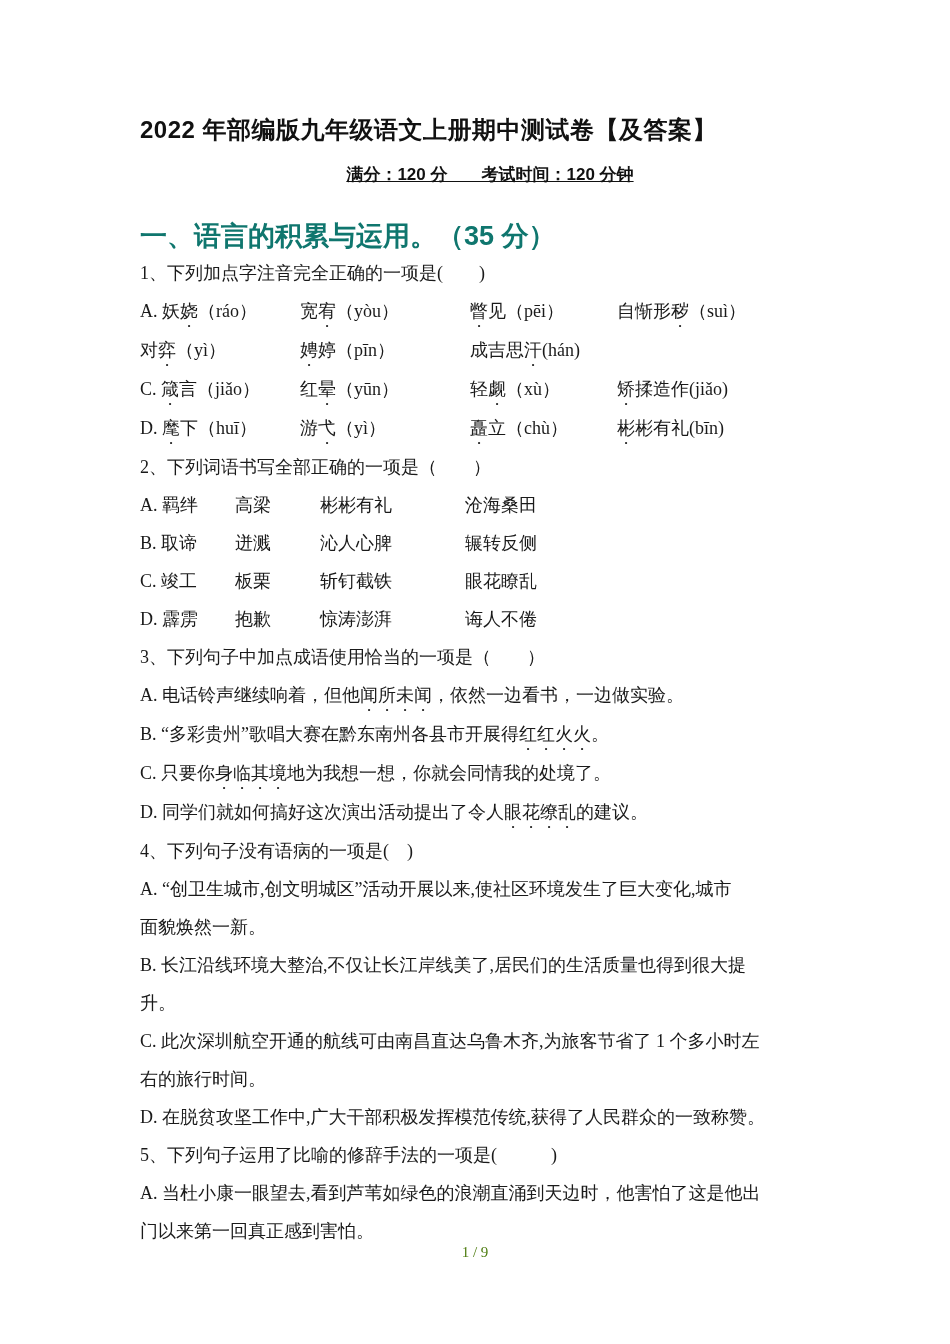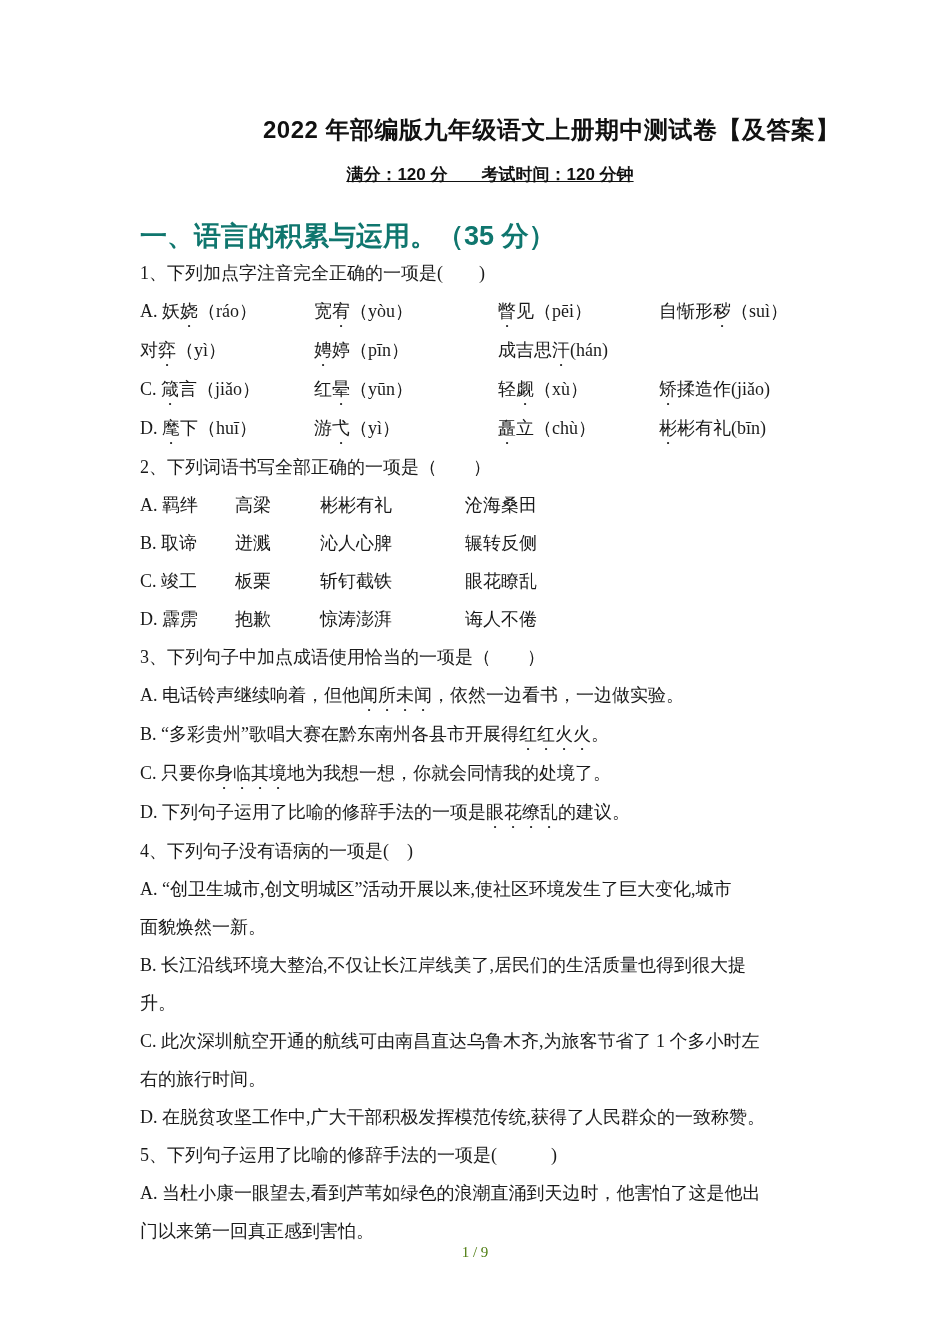--- a/index.html
+++ b/index.html
@@ -4,35 +4,35 @@
 <style>
   html,body { margin:0; padding:0; background:#888; }
   #page {
     position:relative; width:950px; height:1344px; margin:0 auto;
     background:#ffffff; overflow:hidden;
     font-family:"Liberation Serif", serif; color:#1a1a1a;
   }
   #content { position:absolute; left:140px; top:112px; width:700px; }
   .title {
     font-family:"Liberation Sans", sans-serif; font-weight:700;
-    font-size:24px; line-height:36px; text-align:right; letter-spacing:0.5px;
+    font-size:24px; line-height:36px; text-align:left; letter-spacing:0.5px;
     color:#111;
   }
   .subtitle {
     font-family:"Liberation Sans", sans-serif; font-weight:700;
     font-size:17px; line-height:30px; text-align:center; margin-top:12px; color:#111;text-decoration:underline;
   }
   .heading {
     font-family:"Liberation Sans", sans-serif; font-weight:700;
     font-size:27px; line-height:36px; margin-top:28px; color:#0f766e;
     white-space:nowrap;
   }
   .blk { font-size:18px; line-height:38px; white-space:nowrap; }
   .row { display:grid; }
-  .row-q1 { grid-template-columns:160px 170px 147px auto;gap:14px; }
+  .row-q1 { grid-template-columns:160px 170px 147px auto; }
   .row-q2 { grid-template-columns:95px 85px 145px auto; }
   .cell { white-space:nowrap; }
   .dt {
     -webkit-text-emphasis:filled dot; -webkit-text-emphasis-position:under right;
     text-emphasis:filled dot; text-emphasis-position:under right;
   }
   #footer {
     position:absolute; left:0; top:1242px; width:100%;
     text-align:center; font-size:15px; line-height:20px; color:#4d7c0f;
     font-family:"Liberation Serif", serif;
@@ -93,21 +93,21 @@
         <div class="blk row row-q2">
           <span class="cell"><span>D. 霹雳</span></span>
           <span class="cell"><span>抱歉</span></span>
           <span class="cell"><span>惊涛澎湃</span></span>
           <span class="cell"><span>诲人不倦</span></span>
         </div>
         <div class="blk line"><span>3、下列句子中加点成语使用恰当的一项是（　　）</span></div>
         <div class="blk line"><span>A. 电话铃声继续响着，但他</span><span class="dt">闻所未闻</span><span>，依然一边看书，一边做实验。</span></div>
         <div class="blk line"><span>B. “多彩贵州”歌唱大赛在黔东南州各县市开展得</span><span class="dt">红红火火</span><span>。</span></div>
         <div class="blk line"><span>C. 只要你</span><span class="dt">身临其境</span><span>地为我想一想，你就会同情我的处境了。</span></div>
-        <div class="blk line"><span>D. 下列句子运用了比喻的修辞手法的一项是</span><span class="dt">眼花缭乱</span><span>的建议。</span></div>
+        <div class="blk line"><span>D. 同学们就如何搞好这次演出活动提出了令人</span><span class="dt">眼花缭乱</span><span>的建议。</span></div>
         <div class="blk line"><span>4、下列句子没有语病的一项是(　)</span></div>
         <div class="blk line"><span>A. “创卫生城市,创文明城区”活动开展以来,使社区环境发生了巨大变化,城市</span></div>
         <div class="blk line"><span>面貌焕然一新。</span></div>
         <div class="blk line"><span>B. 长江沿线环境大整治,不仅让长江岸线美了,居民们的生活质量也得到很大提</span></div>
         <div class="blk line"><span>升。</span></div>
         <div class="blk line"><span>C. 此次深圳航空开通的航线可由南昌直达乌鲁木齐,为旅客节省了 1 个多小时左</span></div>
         <div class="blk line"><span>右的旅行时间。</span></div>
         <div class="blk line"><span>D. 在脱贫攻坚工作中,广大干部积极发挥模范传统,获得了人民群众的一致称赞。</span></div>
         <div class="blk line"><span>5、下列句子运用了比喻的修辞手法的一项是(　　　)</span></div>
         <div class="blk line"><span>A. 当杜小康一眼望去,看到芦苇如绿色的浪潮直涌到天边时，他害怕了这是他出</span></div>

